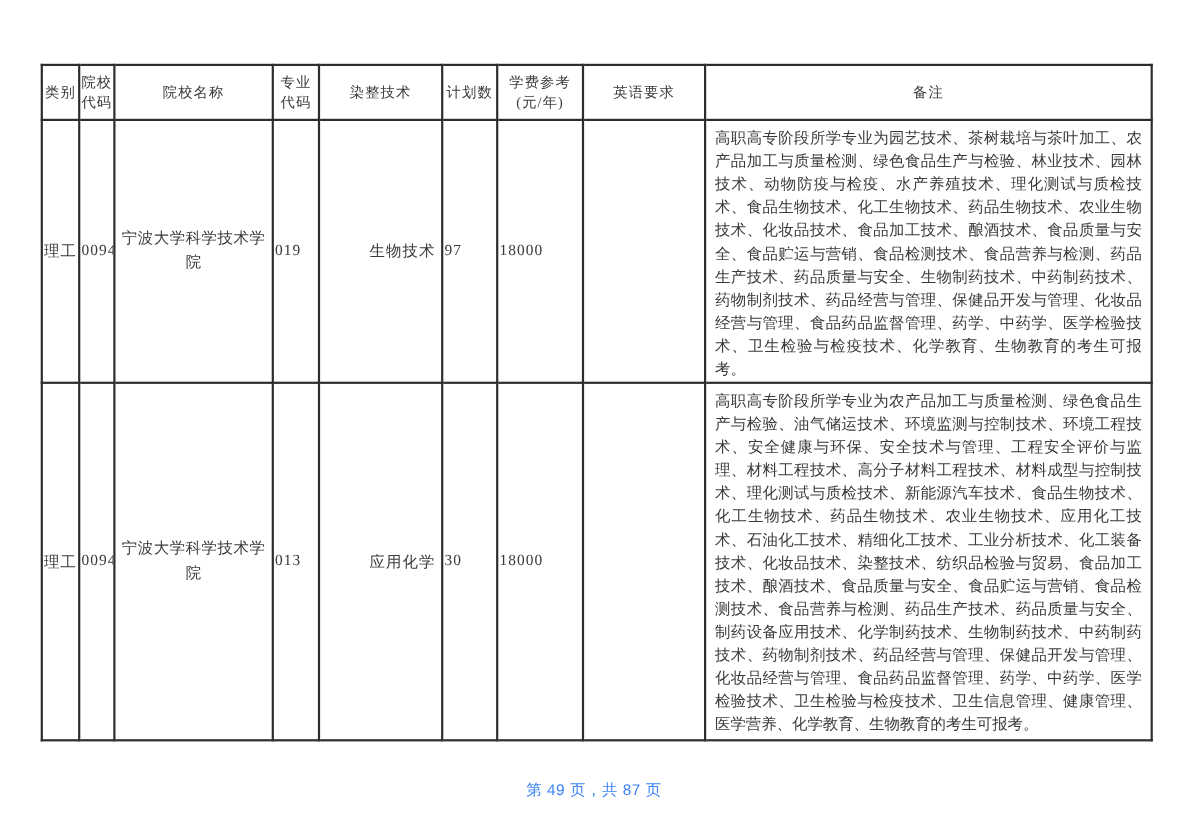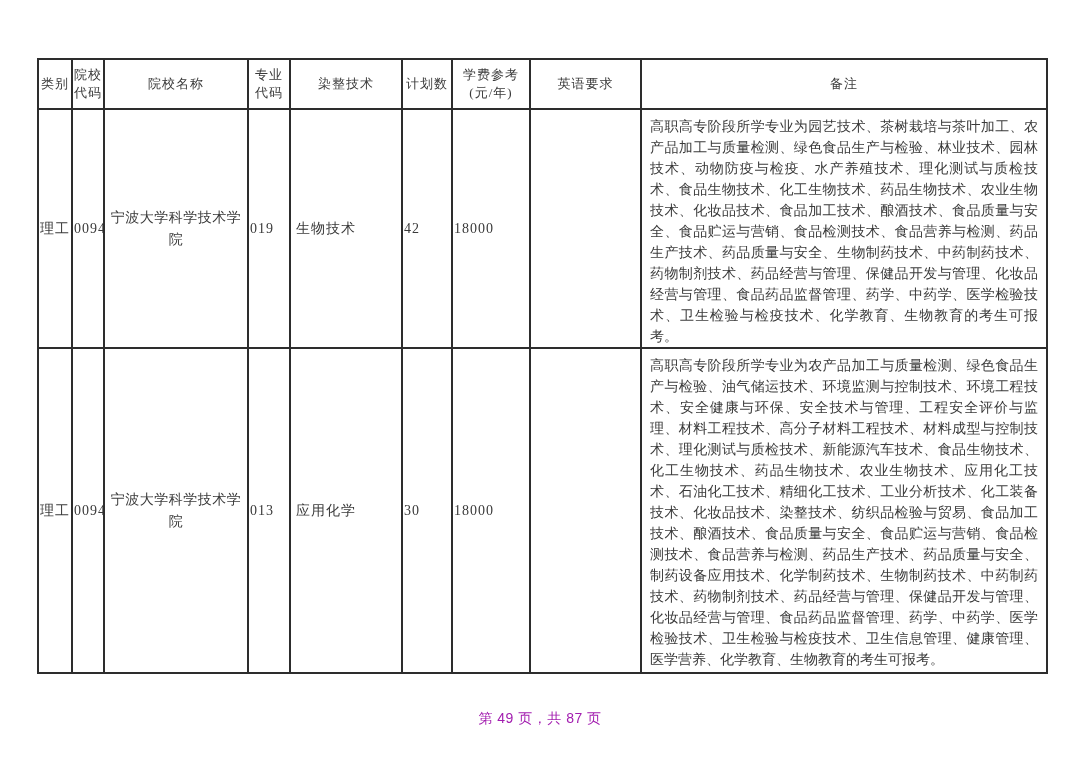--- a/index.html
+++ b/index.html
@@ -45,21 +45,21 @@
   td.name {
     text-align: center;
     vertical-align: middle;
     font-size: 14px;
     letter-spacing: 0.5px;
     line-height: 1.55;
     padding: 0 5px;
     word-break: break-all;
   }
   td.major {
-    text-align: left;
+    text-align: right;
     vertical-align: middle;
     font-size: 14px;
     letter-spacing: 1px;
     padding: 0 5px;
   }
   td.remark {
     vertical-align: top;
     text-align: justify;
     word-break: break-all;
     font-size: 14px;
@@ -67,21 +67,21 @@
     letter-spacing: 0px;
     padding: 6px 8px 0 8px;
   }
   .footer {
     position: absolute;
     left: 0; top: 710px;
     width: 1080px;
     text-align: center;
     font-family: "Liberation Sans", sans-serif;
     font-size: 14px;
-    color: #a21caf;
+    color: #3b82f6;
     letter-spacing: 0.5px;
   }
 </style>
 </head>
 <body>
 
 <div class="page">
 
   <table class="admission-table">
     <colgroup>
@@ -109,21 +109,21 @@
 (元/年)</th>
       <th>英语要求</th>
       <th>备注</th>
     </tr>
     <tr style="height:219px">
       <td class="c">理工</td>
       <td class="c">0094</td>
       <td class="name">宁波大学科学技术学院</td>
       <td class="c">019</td>
       <td class="major">生物技术</td>
-      <td class="c">42</td>
+      <td class="c">97</td>
       <td class="c">18000</td>
       <td class="c"></td>
       <td class="remark">高职高专阶段所学专业为园艺技术、茶树栽培与茶叶加工、农产品加工与质量检测、绿色食品生产与检验、林业技术、园林技术、动物防疫与检疫、水产养殖技术、理化测试与质检技术、食品生物技术、化工生物技术、药品生物技术、农业生物技术、化妆品技术、食品加工技术、酿酒技术、食品质量与安全、食品贮运与营销、食品检测技术、食品营养与检测、药品生产技术、药品质量与安全、生物制药技术、中药制药技术、药物制剂技术、药品经营与管理、保健品开发与管理、化妆品经营与管理、食品药品监督管理、药学、中药学、医学检验技术、卫生检验与检疫技术、化学教育、生物教育的考生可报考。</td>
     </tr>
     <tr style="height:325px">
       <td class="c">理工</td>
       <td class="c">0094</td>
       <td class="name">宁波大学科学技术学院</td>
       <td class="c">013</td>
       <td class="major">应用化学</td>

